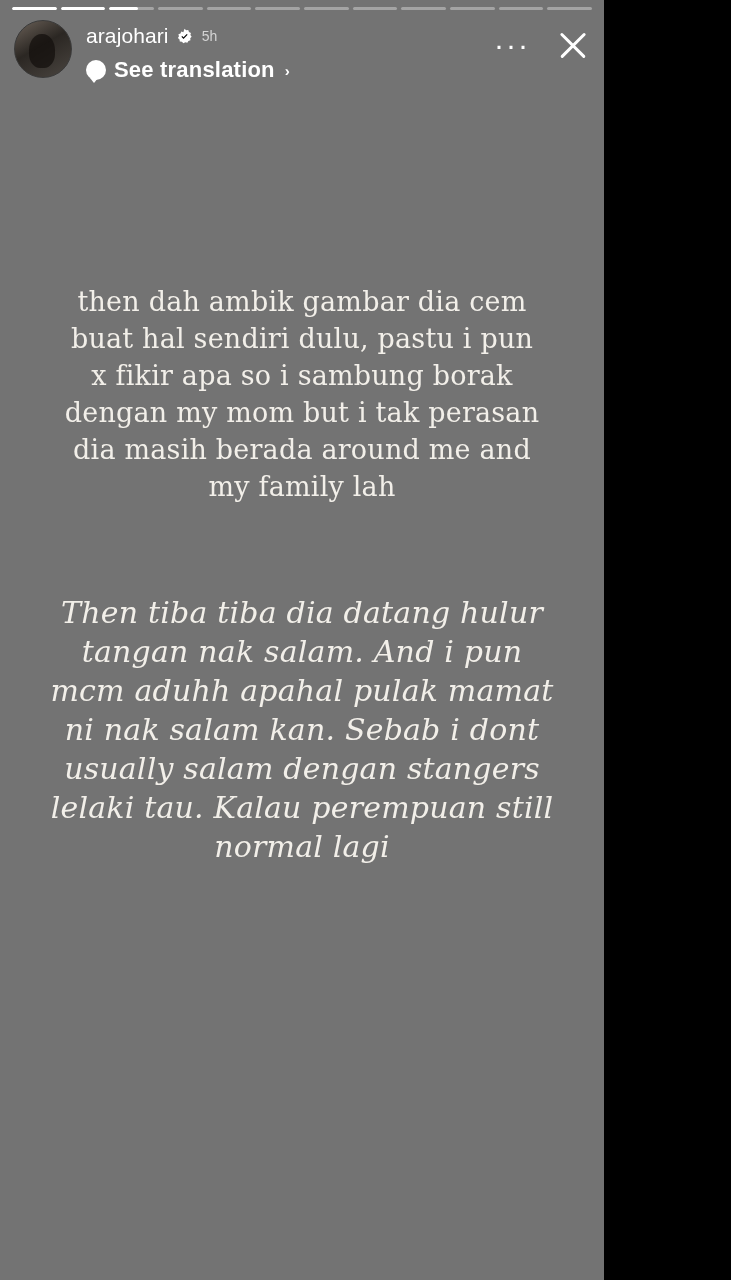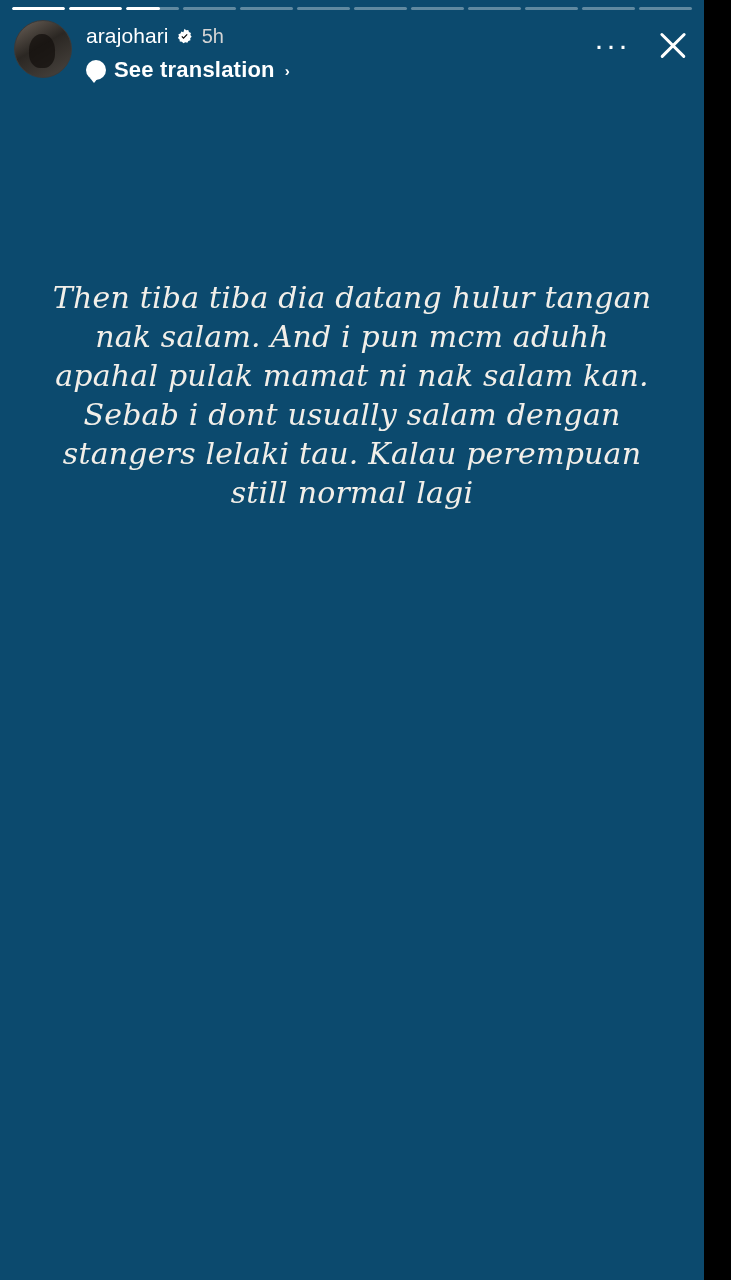--- a/index.html
+++ b/index.html
@@ -8,23 +8,23 @@
     background: #000;
   }
   body {
     width: 731px;
     height: 1280px;
     overflow: hidden;
     font-family: "Liberation Sans", sans-serif;
   }
   .story {
     position: relative;
-    width: 704px;
+    width: 604px;
     height: 1280px;
-    background: #0c4a6e;
+    background: #737373;
   }
 
   
   .progress-row {
     position: absolute;
     top: 7px;
     left: 12px;
     right: 12px;
     display: flex;
     gap: 4px;
@@ -98,21 +98,21 @@
   }
   .verified {
     width: 17px;
     height: 17px;
     display: inline-block;
     position: relative;
   }
   .verified svg { display: block; }
   .timestamp {
     color: #d4d4d4;
-    font-size: 20px;
+    font-size: 14px;
     margin-left: 2px;
   }
   .line2 {
     display: flex;
     align-items: center;
     gap: 8px;
     margin-top: 9px;
   }
   .translate-bubble {
     width: 20px;
@@ -279,16 +279,17 @@
       </div>
     </div>
 
     <div class="header-actions">
       <span class="more-icon">···</span>
       <span class="close-icon"></span>
     </div>
   </div>
 
   <div class="text-area">
+    <p class="para p2">then dah ambik gambar dia cem buat hal sendiri dulu, pastu i pun x fikir apa so i sambung borak dengan my mom but i tak perasan dia masih berada around me and my family lah</p>
     <p class="para p3">Then tiba tiba dia datang hulur tangan nak salam. And i pun mcm aduhh apahal pulak mamat ni nak salam kan. Sebab i dont usually salam dengan stangers lelaki tau. Kalau perempuan still normal lagi</p>
   </div>
 
 </div>
 
 </body></html>

